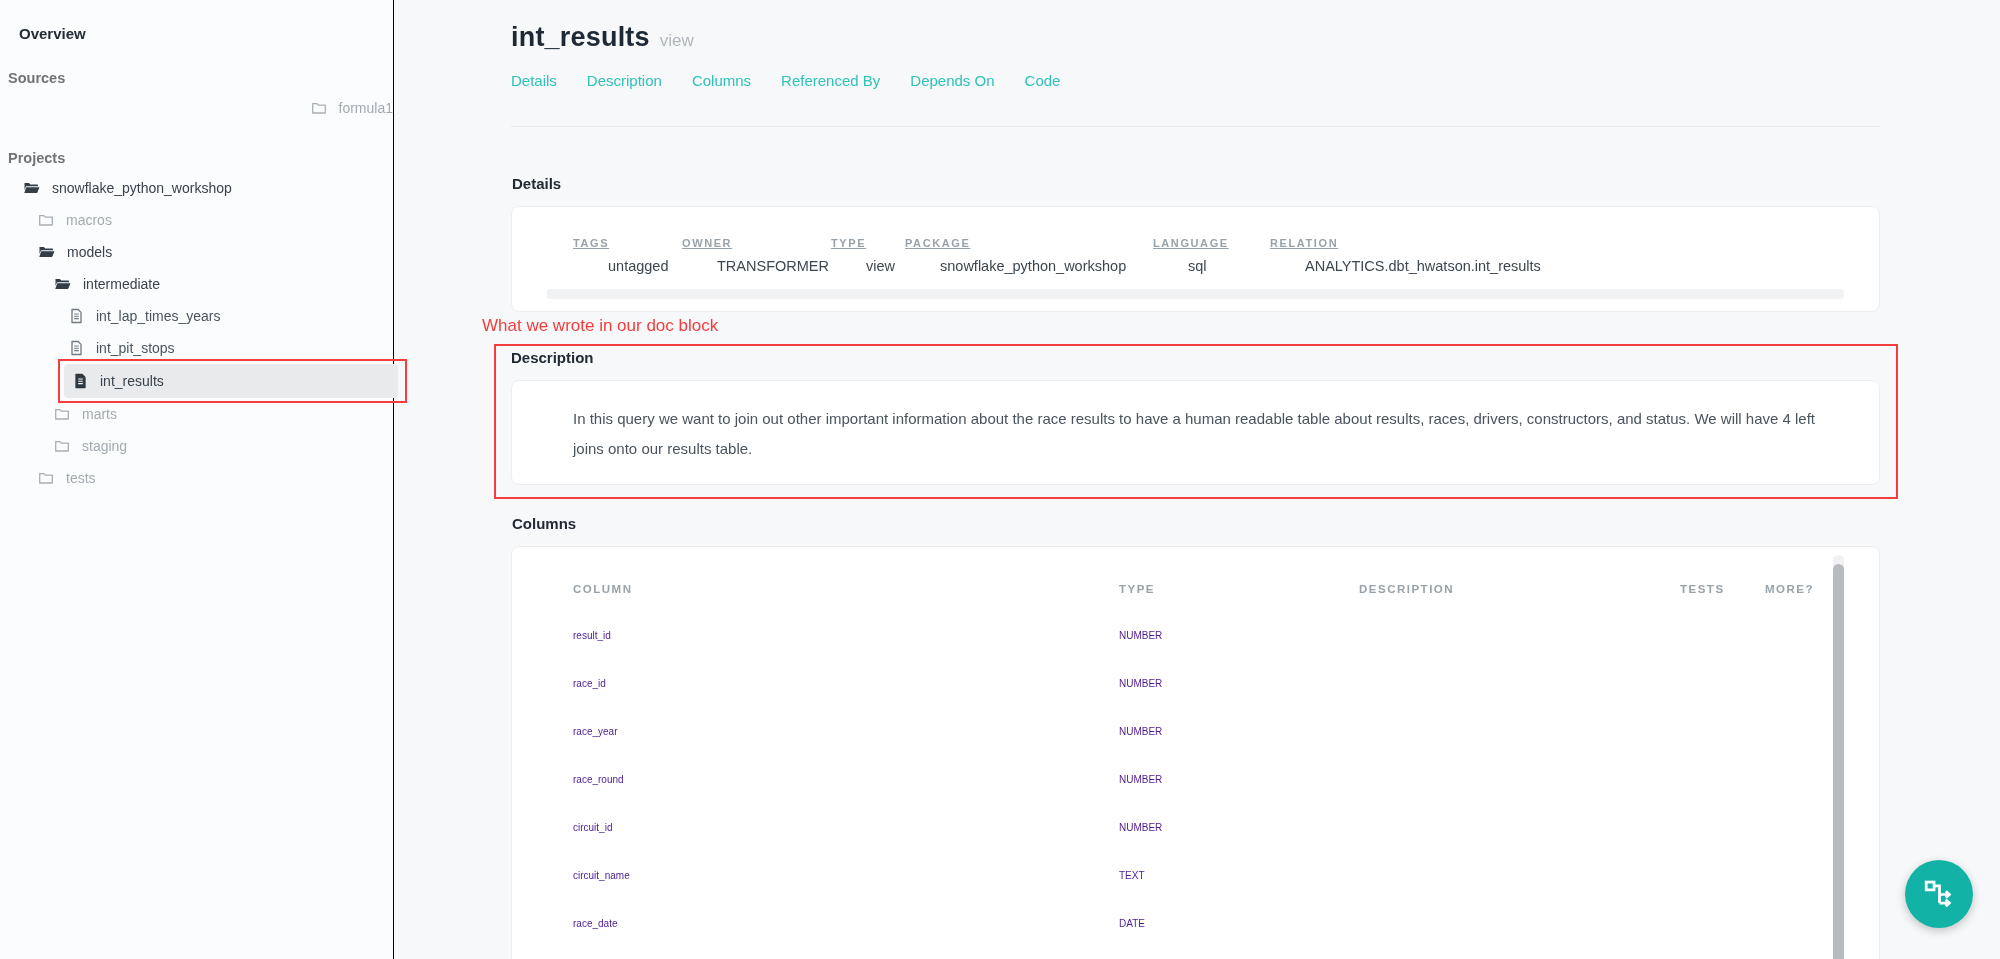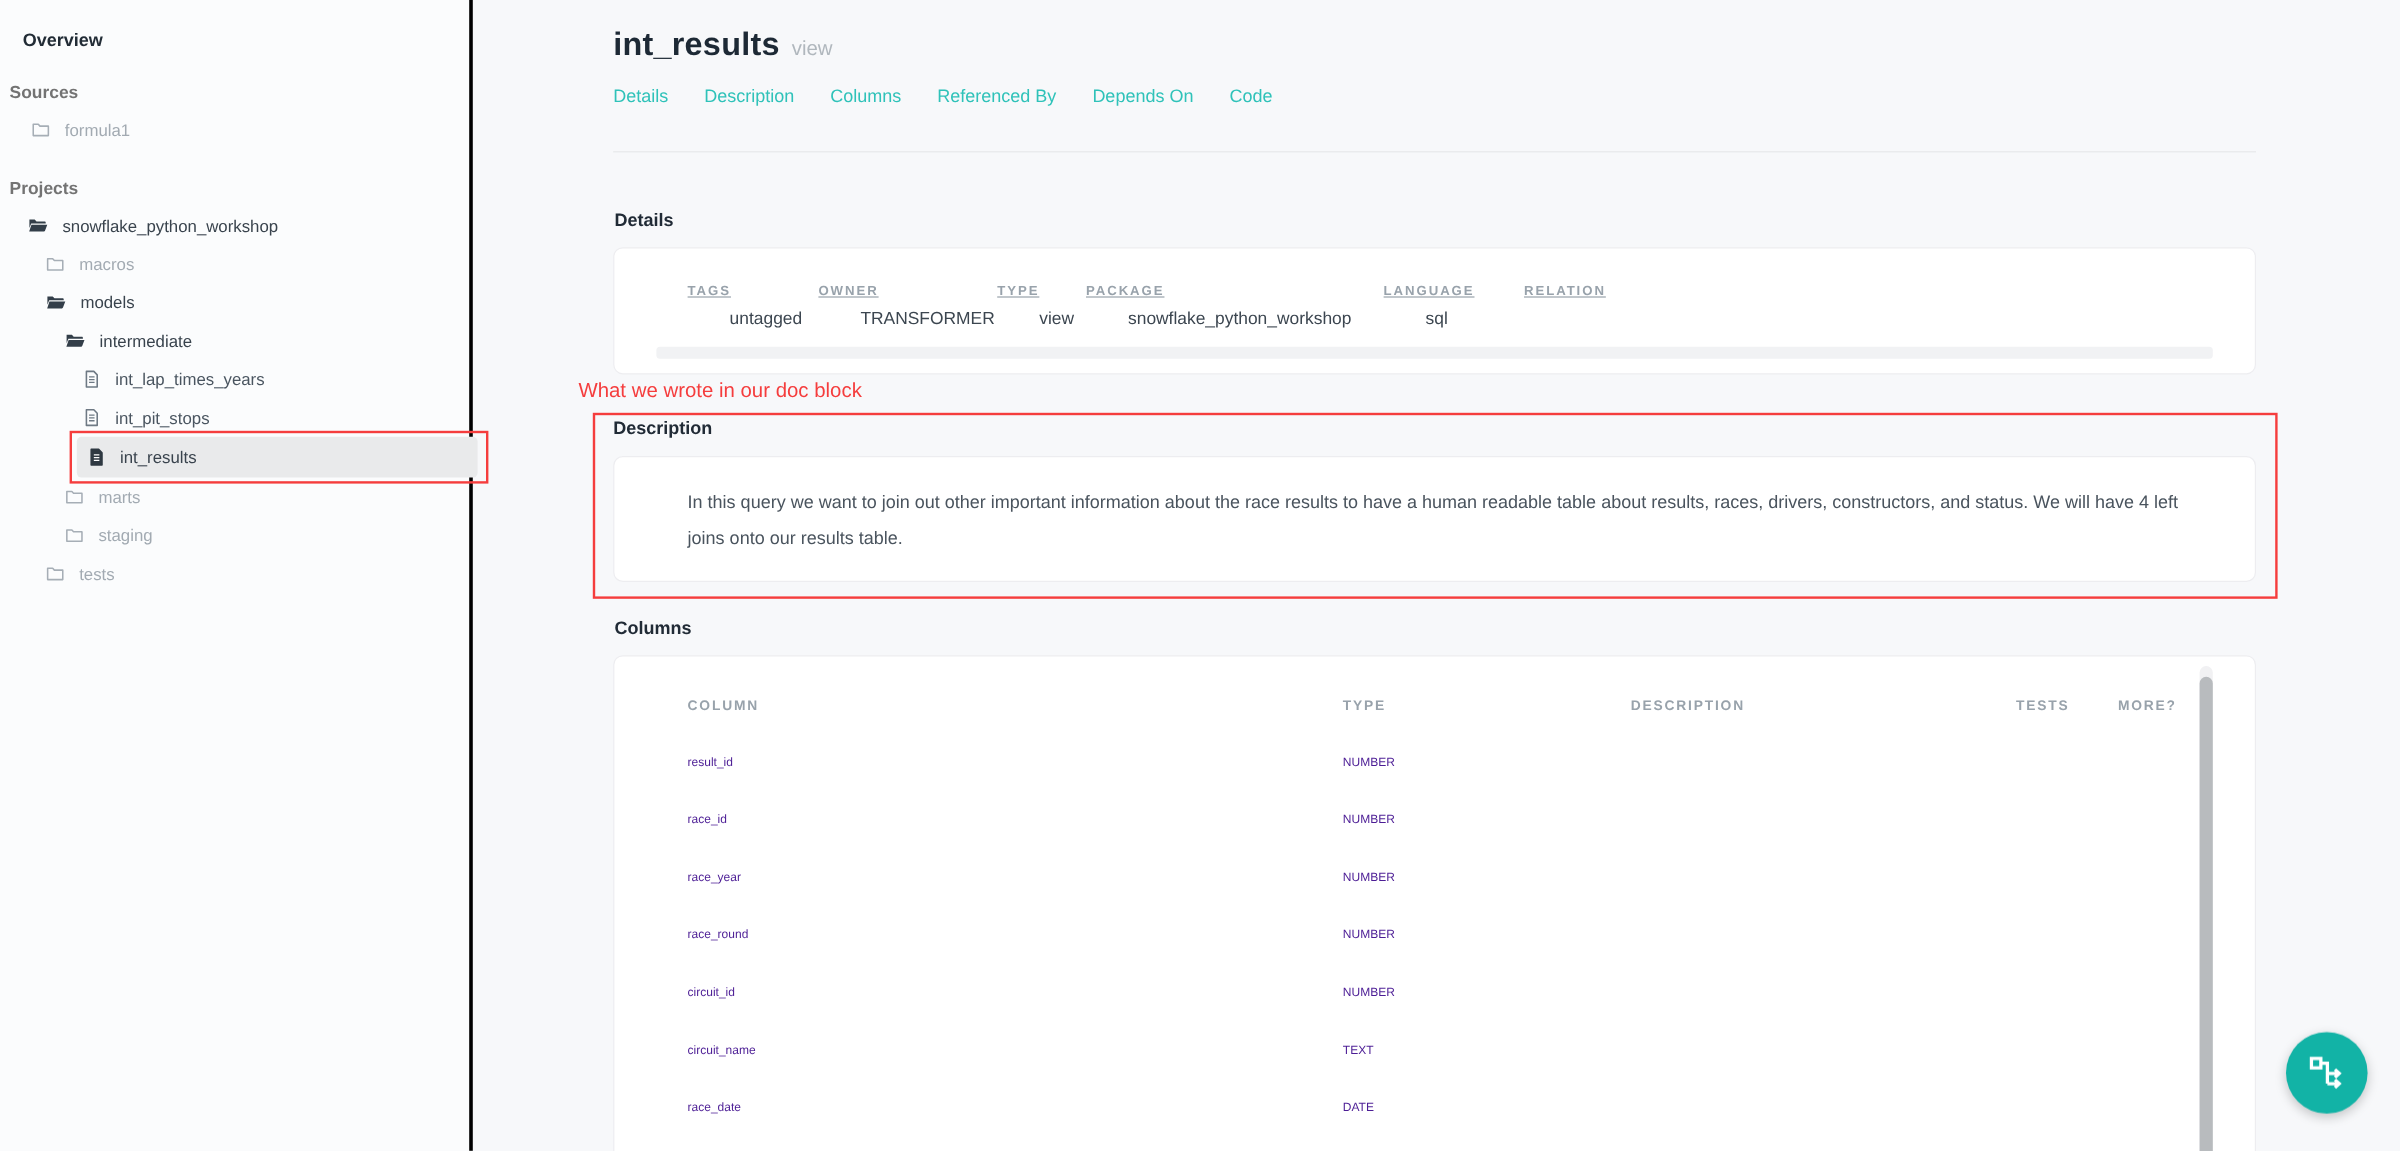--- a/index.html
+++ b/index.html
@@ -8,21 +8,21 @@
     width:2000px; height:959px; overflow:hidden;
     background:#f7f8fa;
     font-family:"Liberation Sans", sans-serif;
     color:#39434d;
   }
   .app { display:flex; width:2000px; height:959px; }
 
   
   .sidebar {
     width:394px; flex:0 0 394px; background:#fbfcfd;
-    border-right:3px solid #000000;
+    border-right:1px solid #000000;
     padding-top:25px; position:relative; z-index:2;
   }
   .ov-heading { font-size:15px; font-weight:bold; color:#222c36; padding-left:19px; }
   .toggle {
     width:383px; height:35px; margin:42px 0 0 10px;
     background:#e9ebee; border-radius:7px; display:flex;
   }
   .seg {
     flex:1; display:flex; align-items:center; justify-content:center; gap:10px;
     font-family:inherit; font-size:14.5px; font-weight:bold; color:#9aa3ab;
@@ -31,21 +31,21 @@
   .seg.active { background:#ffffff; color:#2b353f; box-shadow:0 1px 3px rgba(20,30,40,.14); }
   .sec-heading { font-size:14.5px; font-weight:bold; color:#737373; padding-left:8px; }
   .sec-heading.sources { margin-top:28px; }
   .sec-heading.projects { margin-top:26px; }
   .tree { margin-top:6px; }
   .trow-item {
     height:32px; display:flex; align-items:center; gap:12px;
     font-size:14px; color:#4a5560; cursor:pointer;
   }
   .trow-item .ticon { flex:0 0 auto; display:flex; }
-  .d-src { margin-left:26px; }
+  .d-src { margin-left:26px;justify-content:flex-end; }
   .d0 { margin-left:23px; }
   .d1 { margin-left:38px; }
   .d2 { margin-left:54px; }
   .d3 { margin-left:69px; }
   .muted { color:#a2aab2; }
   .dark  { color:#39434d; }
   .selected {
     margin-left:64px; width:334px; padding-left:9px; height:34px;
     background:#e9eaeb; border-radius:4px; position:relative; color:#39434d;
   }
@@ -256,20 +256,21 @@
           <div class="field f-package">
             <div class="flabel">PACKAGE</div>
             <div class="fval">snowflake_python_workshop</div>
           </div>
           <div class="field f-language">
             <div class="flabel">LANGUAGE</div>
             <div class="fval">sql</div>
           </div>
           <div class="field f-relation">
             <div class="flabel">RELATION</div>
+            <div class="fval">ANALYTICS.dbt_hwatson.int_results</div>
           </div>
         </div>
         <div class="strip"></div>
       </div>
     </section>
 
     <div class="annot">What we wrote in our doc block</div>
     <div class="redwrap">
       <div class="sec-title">Description</div>
       <div class="card desc-card">

